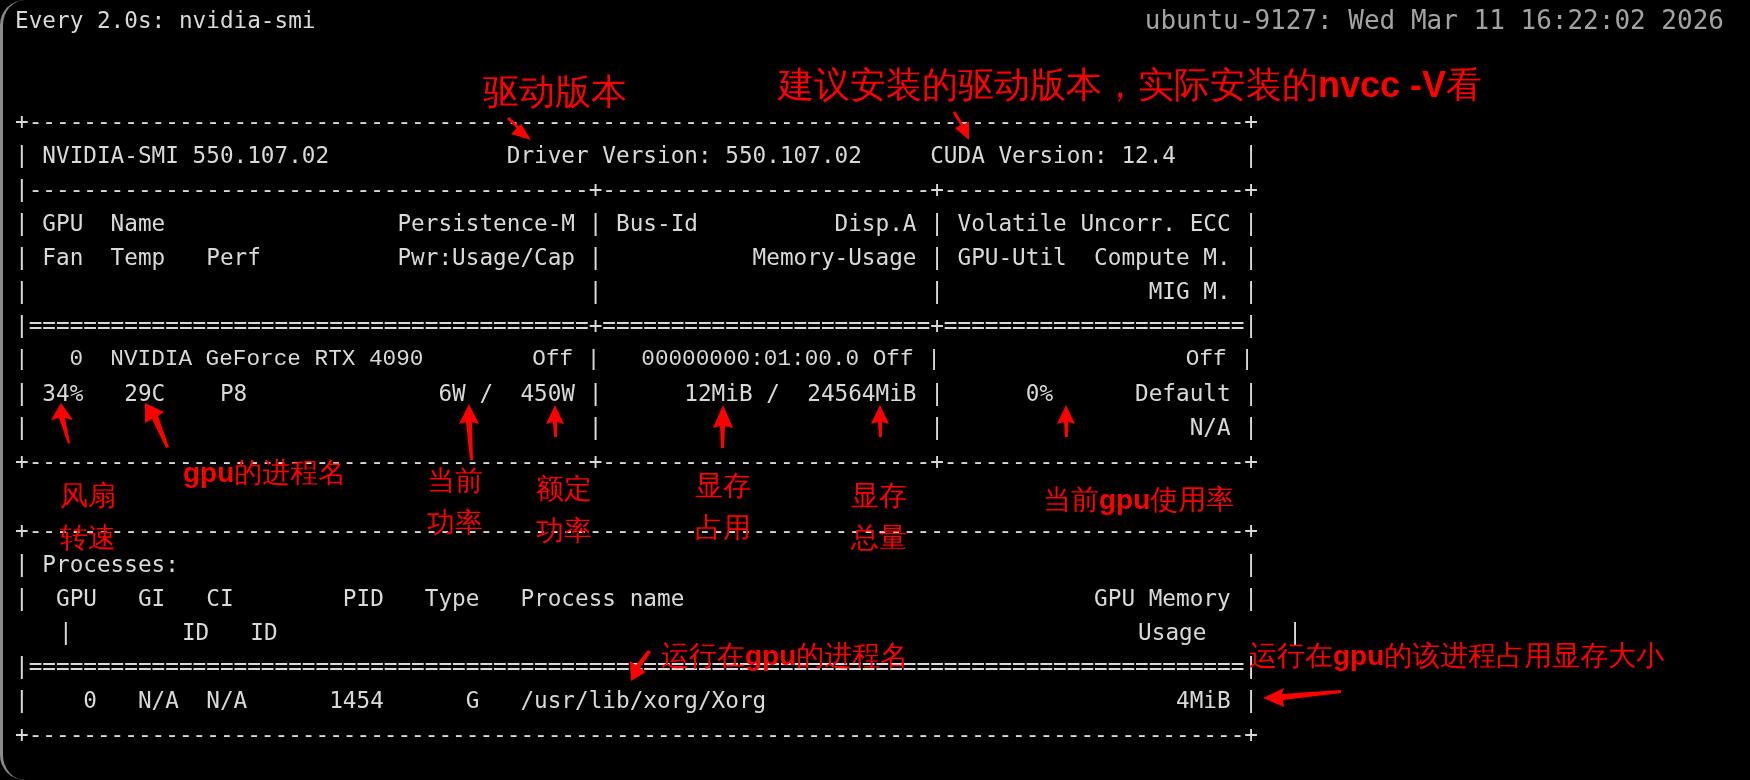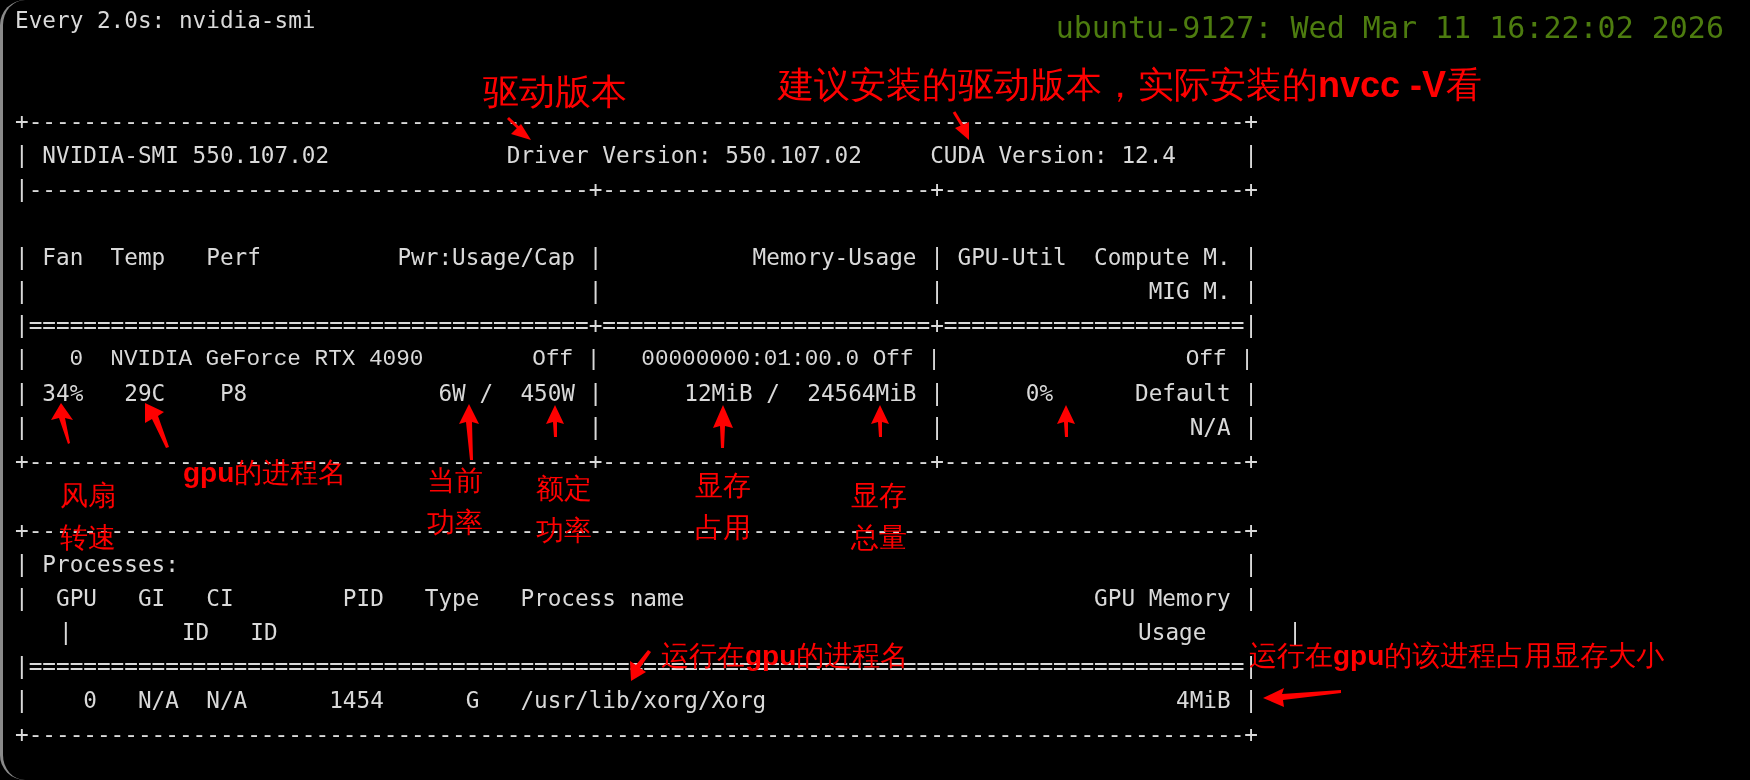--- a/index.html
+++ b/index.html
@@ -8,23 +8,23 @@
     position: absolute; left: 0; top: 0; width: 1750px; height: 780px;
     background: #000; border-left: 3px solid #8a8a8a; box-sizing: border-box; border-radius: 25px;
   }
   .tline {
     position: absolute; left: 12px; margin: 0; white-space: pre;
     font-family: "DejaVu Sans Mono", "Liberation Mono", monospace;
     font-size: 22.7px; line-height: 28px; color: #d9d9d9;
     letter-spacing: 0px;
   }
   .hdr-right {
-    position: absolute; right: 26px; top: 14px; margin: 0; white-space: pre;
+    position: absolute; right: 26px; top: 6px; margin: 0; white-space: pre;
     font-family: "DejaVu Sans Mono", "Liberation Mono", monospace;
-    font-size: 30px; line-height: 28px; color: #4d7c0f;
+    font-size: 26px; line-height: 28px; color: #a3a3a3;
   }
   .ann {
     position: absolute; color: #ff0000; white-space: nowrap;
     font-family: "DejaVu Sans", "Liberation Sans", sans-serif;
     line-height: 1.1;
   }
   .ann b { font-family: "Liberation Sans", "DejaVu Sans", sans-serif; font-weight: 700; }
   .ann.big { font-size: 36px; }
   .ann.small { font-size: 28px; }
   .arrow { position: absolute; overflow: visible; }
@@ -34,20 +34,21 @@
 
 <div class="term-frame">
 
   <pre class="tline" style="top:6px;">Every 2.0s: nvidia-smi</pre>
   <pre class="hdr-right">ubuntu-9127: Wed Mar 11 16:22:02 2026</pre>
 
 
   <pre class="tline" style="top:107px;">+-----------------------------------------------------------------------------------------+</pre>
   <pre class="tline" style="top:141px;">| NVIDIA-SMI 550.107.02             Driver Version: 550.107.02     CUDA Version: 12.4     |</pre>
   <pre class="tline" style="top:175px;">|-----------------------------------------+------------------------+----------------------+</pre>
+  <pre class="tline" style="top:209px;">| GPU  Name                 Persistence-M | Bus-Id          Disp.A | Volatile Uncorr. ECC |</pre>
   <pre class="tline" style="top:243px;text-align:right;">| Fan  Temp   Perf          Pwr:Usage/Cap |           Memory-Usage | GPU-Util  Compute M. |</pre>
   <pre class="tline" style="top:277px;">|                                         |                        |               MIG M. |</pre>
   <pre class="tline" style="top:311px;">|=========================================+========================+======================|</pre>
   <pre class="tline" style="top:345px;font-family:Liberation Mono, monospace;">|   0  NVIDIA GeForce RTX 4090        Off |   00000000:01:00.0 Off |                  Off |</pre>
   <pre class="tline" style="top:379px;">| 34%   29C    P8              6W /  450W |      12MiB /  24564MiB |      0%      Default |</pre>
   <pre class="tline" style="top:413px;">|                                         |                        |                  N/A |</pre>
   <pre class="tline" style="top:447px;">+-----------------------------------------+------------------------+----------------------+</pre>
 
   <pre class="tline" style="top:516px;">+-----------------------------------------------------------------------------------------+</pre>
   <pre class="tline" style="top:550px;">| Processes:                                                                              |</pre>
@@ -79,20 +80,23 @@
     <div>额定</div>
     <div>功率</div>
   </div>
   <div class="ann small" style="left:692px; top:465px; line-height:42px;">
     <div>显存</div>
     <div>占用</div>
   </div>
   <div class="ann small" style="left:848px; top:475px; line-height:42px;">
     <div>显存</div>
     <div>总量</div>
+  </div>
+  <div class="ann small" style="left:1040px; top:485px;">
+    <span>当前</span><b>gpu</b><span>使用率</span>
   </div>
   <div class="ann small" style="left:658px; top:641px;">
     <span>运行在</span><b>gpu</b><span>的进程名</span>
   </div>
   <div class="ann small" style="left:1246px; top:641px;">
     <span>运行在</span><b>gpu</b><span>的该进程占用显存大小</span>
   </div>
 
   <svg class="arrow" style="left:0; top:0;" width="1750" height="780">
     <g fill="#ff0000" stroke="#ff0000">

